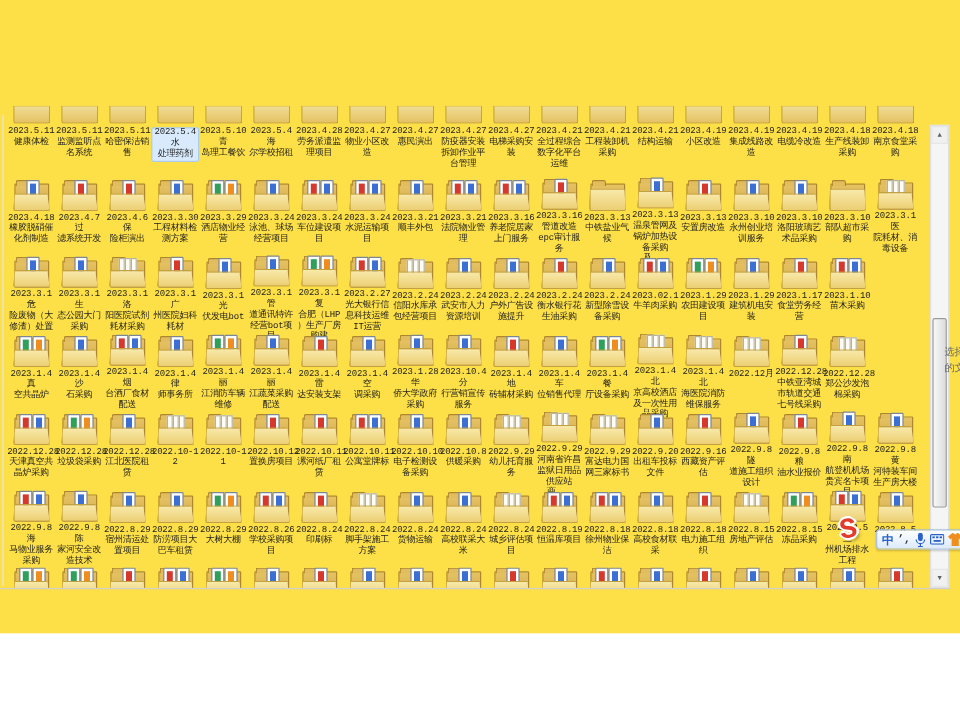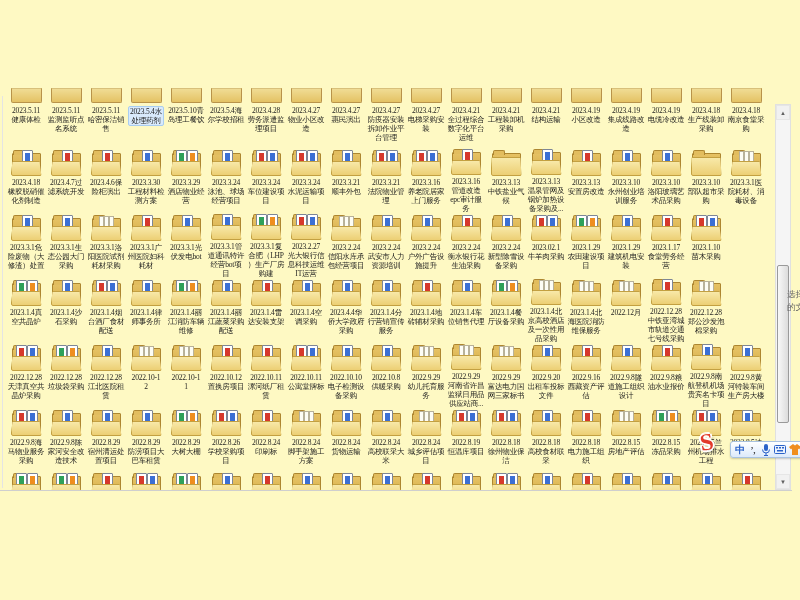--- a/index.html
+++ b/index.html
@@ -1,17 +1,17 @@
 <!DOCTYPE html>
 <html><head>
 <meta charset="utf-8">
 <style>
   html,body{margin:0;padding:0;background:#fff;}
-  #screen{position:relative;width:800px;height:600px;overflow:hidden;background:#fef9c3;
-          font-family:Liberation Serif, serif;}
+  #screen{position:relative;width:800px;height:528px;overflow:hidden;background:#fde047;
+          font-family:Liberation Mono, monospace;}
   #left-border{position:absolute;left:2px;top:96px;height:392px;border-left:1px solid #e4e4e4;}
   #grid{position:absolute;left:6px;top:88px;width:762px;height:402px;overflow:hidden;}
   .row{display:flex;}
   .rh-first{height:60px;}
   .rh{height:65px;}
   .rh-part{height:17px;overflow:hidden;}
   .cell{width:40px;flex:0 0 40px;display:flex;flex-direction:column;align-items:center;}
   .iconbox{height:28px;display:flex;align-items:flex-end;justify-content:center;}
   .rh-first .iconbox{height:16px;align-items:flex-start;}
   .rh-part .iconbox{height:17px;align-items:flex-start;}
@@ -769,33 +769,33 @@
 调采购</div>
         </div>
         <div class="cell">
           <div class="iconbox">
             <div class="f">
               <i class="fb"></i>
               <i class="doc p-c c-blue"></i>
               <i class="ff"></i>
             </div>
           </div>
-          <div class="lbl">2023.4.4华
+          <div class="lbl">2023.1.28华
 侨大学政府
 采购</div>
         </div>
         <div class="cell">
           <div class="iconbox">
             <div class="f">
               <i class="fb"></i>
               <i class="doc p-c c-blue"></i>
               <i class="ff"></i>
             </div>
           </div>
-          <div class="lbl">2023.1.4分
+          <div class="lbl">2023.10.4分
 行营销宣传
 服务</div>
         </div>
         <div class="cell">
           <div class="iconbox">
             <div class="f">
               <i class="fb"></i>
               <i class="doc p-c c-red"></i>
               <i class="ff"></i>
             </div>

